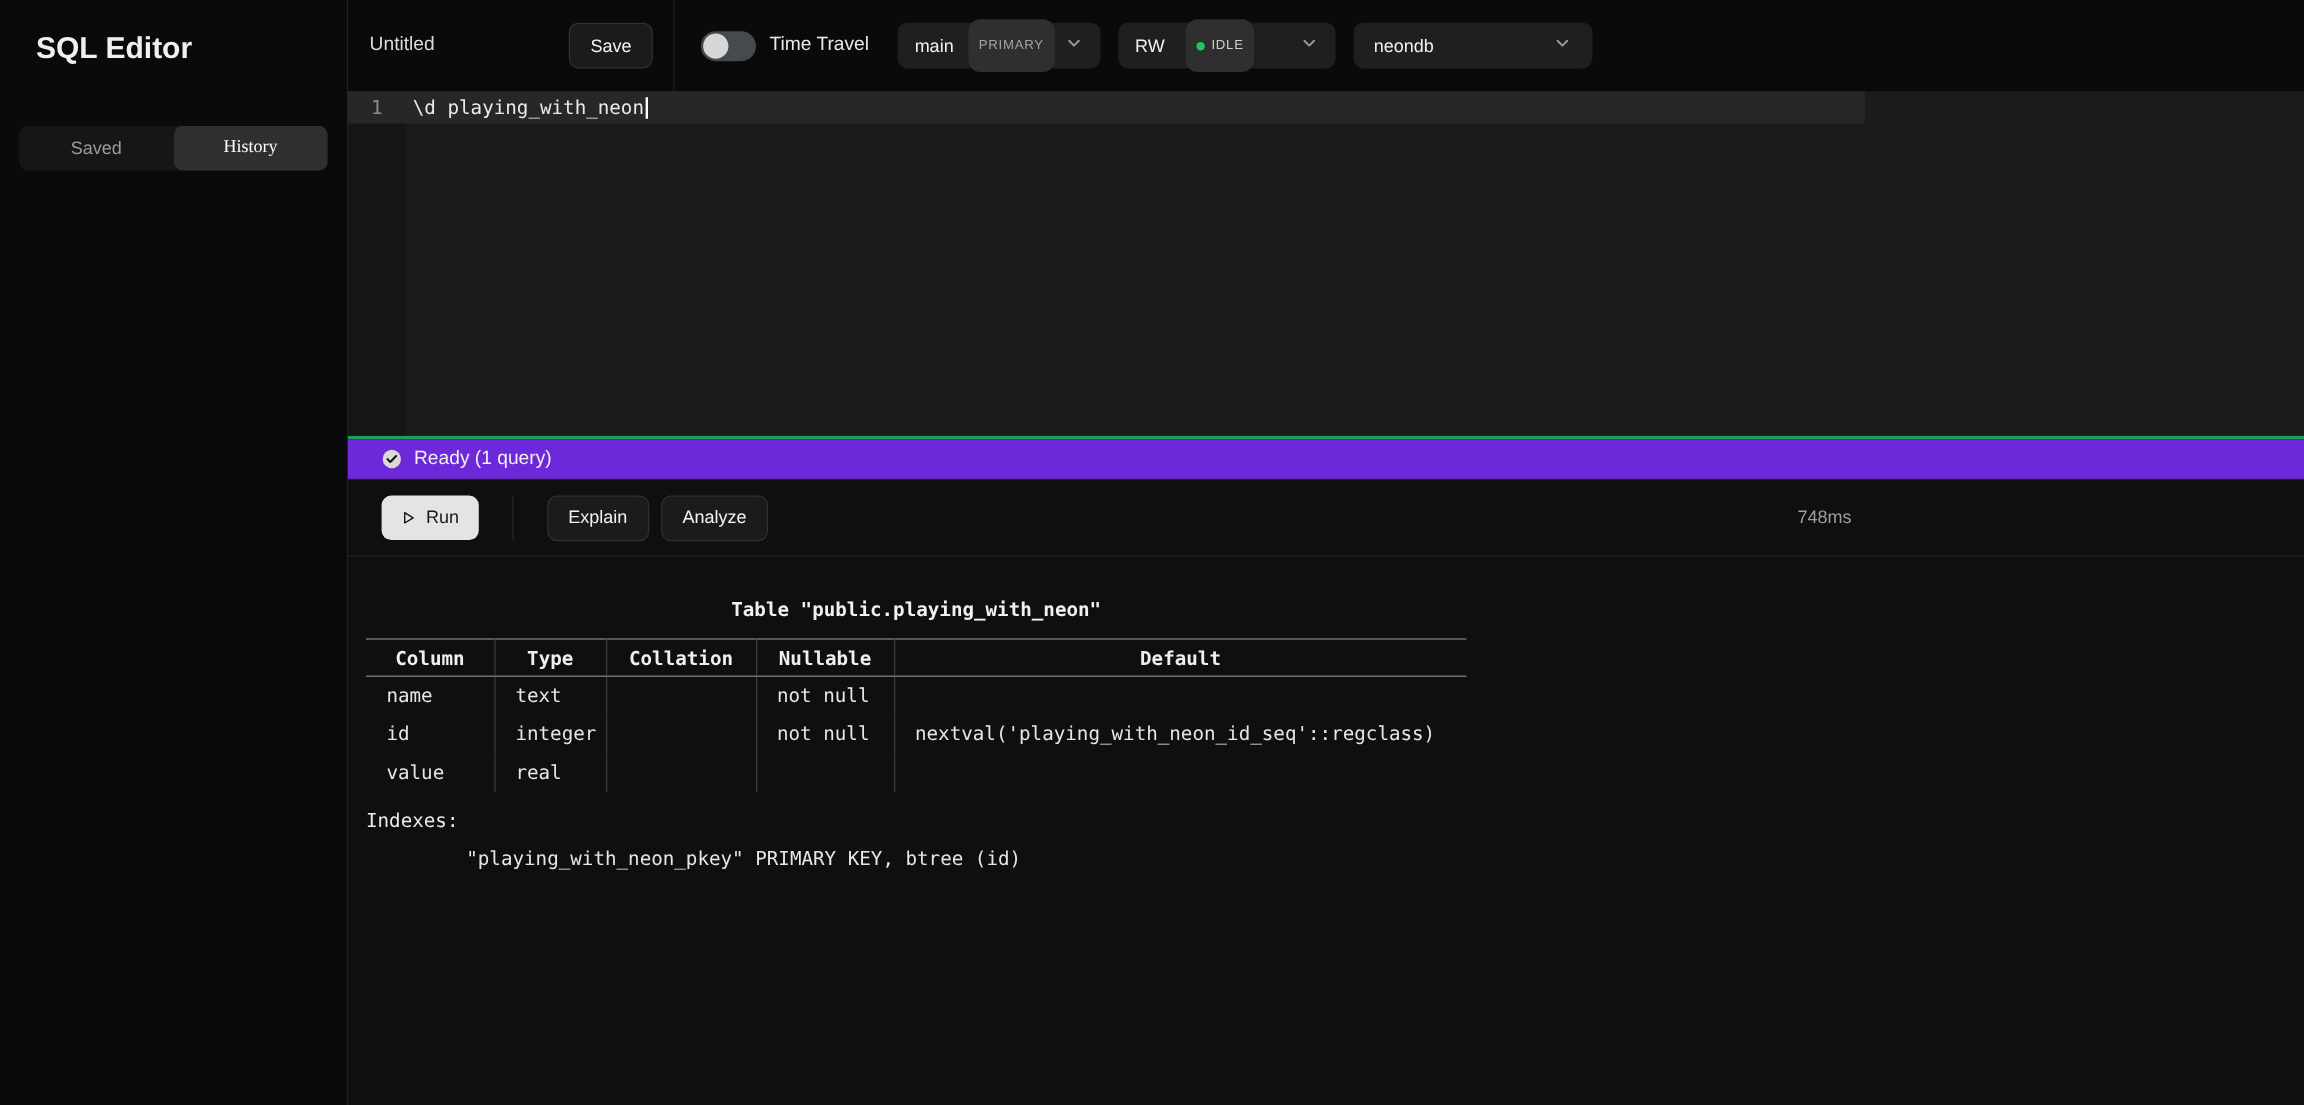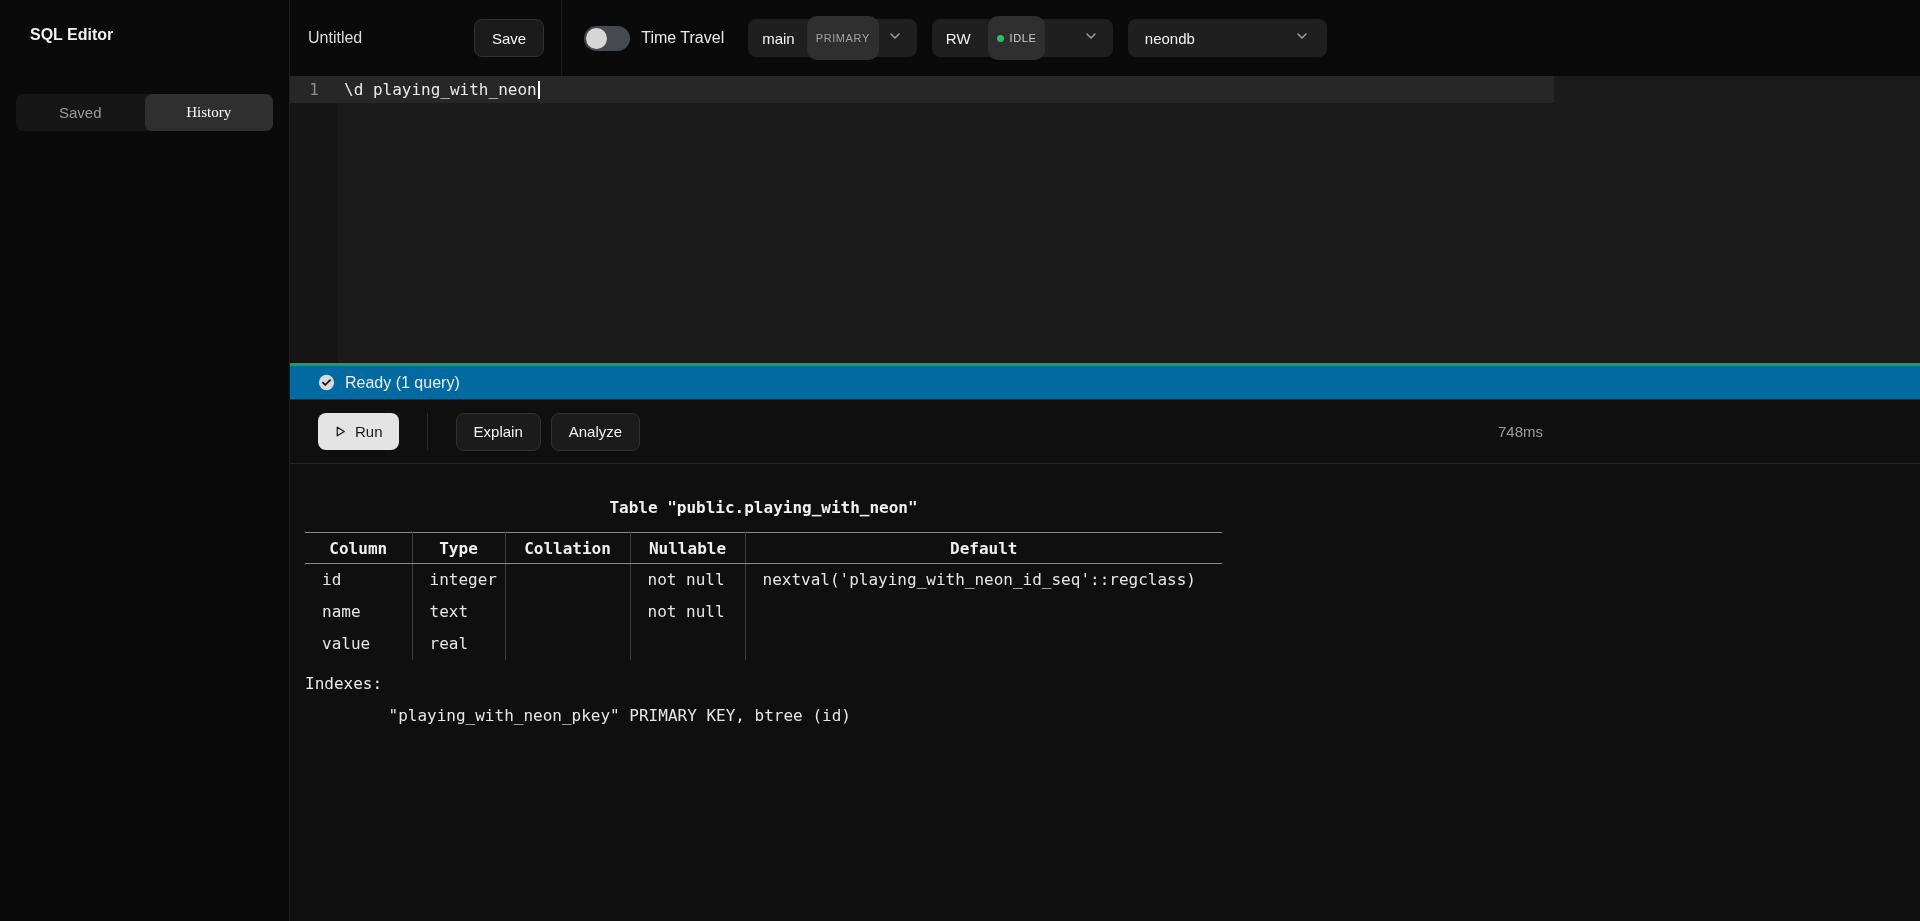--- a/index.html
+++ b/index.html
@@ -3,21 +3,21 @@
 <meta charset="utf-8">
 <style>
   * { margin:0; padding:0; box-sizing:border-box; }
   html,body { width:1920px; height:921px; background:#0a0a0a; overflow:hidden;
               font-family:"Liberation Sans","DejaVu Sans",sans-serif; color:#ededed; }
   .mono { font-family:"DejaVu Sans Mono","Liberation Mono",monospace; }
   .app { display:flex; width:1920px; height:921px; }
 
   
   .sidebar { width:290px; flex-shrink:0; background:#0a0a0a; border-right:1px solid #1e1e1e; }
-  .sidebar-title { font-size:16px; font-weight:700; padding:26px 0 0 30px; color:#f0f0f0; }
+  .sidebar-title { font-size:25px; font-weight:700; padding:26px 0 0 30px; color:#f0f0f0; }
   .tabs { margin:50px 16px 0 16px; background:#161616; border-radius:7px; display:flex; height:37px; }
   .tab { flex:1; display:flex; align-items:center; justify-content:center; font-size:15px;
          color:#9b9b9b; border-radius:7px; cursor:pointer; }
   .tab.active { background:#2f2f2f; color:#ffffff;font-family:Liberation Serif, serif; }
 
   
   .main { flex:1; display:flex; flex-direction:column; position:relative; min-width:0; }
 
   
   .topbar { height:76px; display:flex; align-items:center; flex-shrink:0; background:#0a0a0a; }
@@ -53,21 +53,21 @@
                  display:flex; align-items:center; }
   .line-number { width:48px; text-align:center; color:#8d8d8d; font-size:16px; flex-shrink:0; }
   .code-text { color:#eaeaea; font-size:16px; padding-left:6px; white-space:pre; }
   .caret { display:inline-block; width:2px; height:18px; background:#ffffff; margin-left:1px;
            vertical-align:middle; }
 
   .progress-line { height:3px; background:#1aa157; flex-shrink:0; }
 
   
   .statusbar { height:34px; display:flex; align-items:center; padding-left:28px; gap:10px;
-               background:#0369a1; border-bottom:1px solid #242424; flex-shrink:0; }
+               background:#6d28d9; border-bottom:1px solid #242424; flex-shrink:0; }
   .status-text { font-size:16px; color:#f0f0f0; }
   .actionsbar { height:64px; display:flex; align-items:center; padding-left:28px;
                 background:#0f0f0f; border-bottom:1px solid #242424; flex-shrink:0; }
   .run-btn { background:#e4e4e4; border:none; border-radius:8px; color:#161616; font-size:15px;
              height:37px; padding:0 16px; display:inline-flex; align-items:center; gap:8px;
              cursor:pointer; font-family:inherit; }
   .action-divider { width:1px; height:37px; background:#2b2b2b; margin:0 28px; }
   .analyze-btn { margin-left:10px; }
   .duration { margin-left:auto; margin-right:377px; font-size:15px; color:#9d9d9d; }
 
@@ -195,34 +195,34 @@
           <tr>
             <td>Column</td>
             <td>Type</td>
             <td>Collation</td>
             <td>Nullable</td>
             <td>Default</td>
           </tr>
         </thead>
         <tbody>
           <tr>
+            <td>name</td>
+            <td>text</td>
+            <td></td>
+            <td>not null</td>
+            <td></td>
+          </tr>
+          <tr>
             <td>id</td>
             <td>integer</td>
             <td></td>
             <td>not null</td>
             <td>nextval('playing_with_neon_id_seq'::regclass)</td>
           </tr>
           <tr>
-            <td>name</td>
-            <td>text</td>
-            <td></td>
-            <td>not null</td>
-            <td></td>
-          </tr>
-          <tr>
             <td>value</td>
             <td>real</td>
             <td></td>
             <td></td>
             <td></td>
           </tr>
         </tbody>
       </table>
 
       <div class="indexes-label">Indexes:</div>

